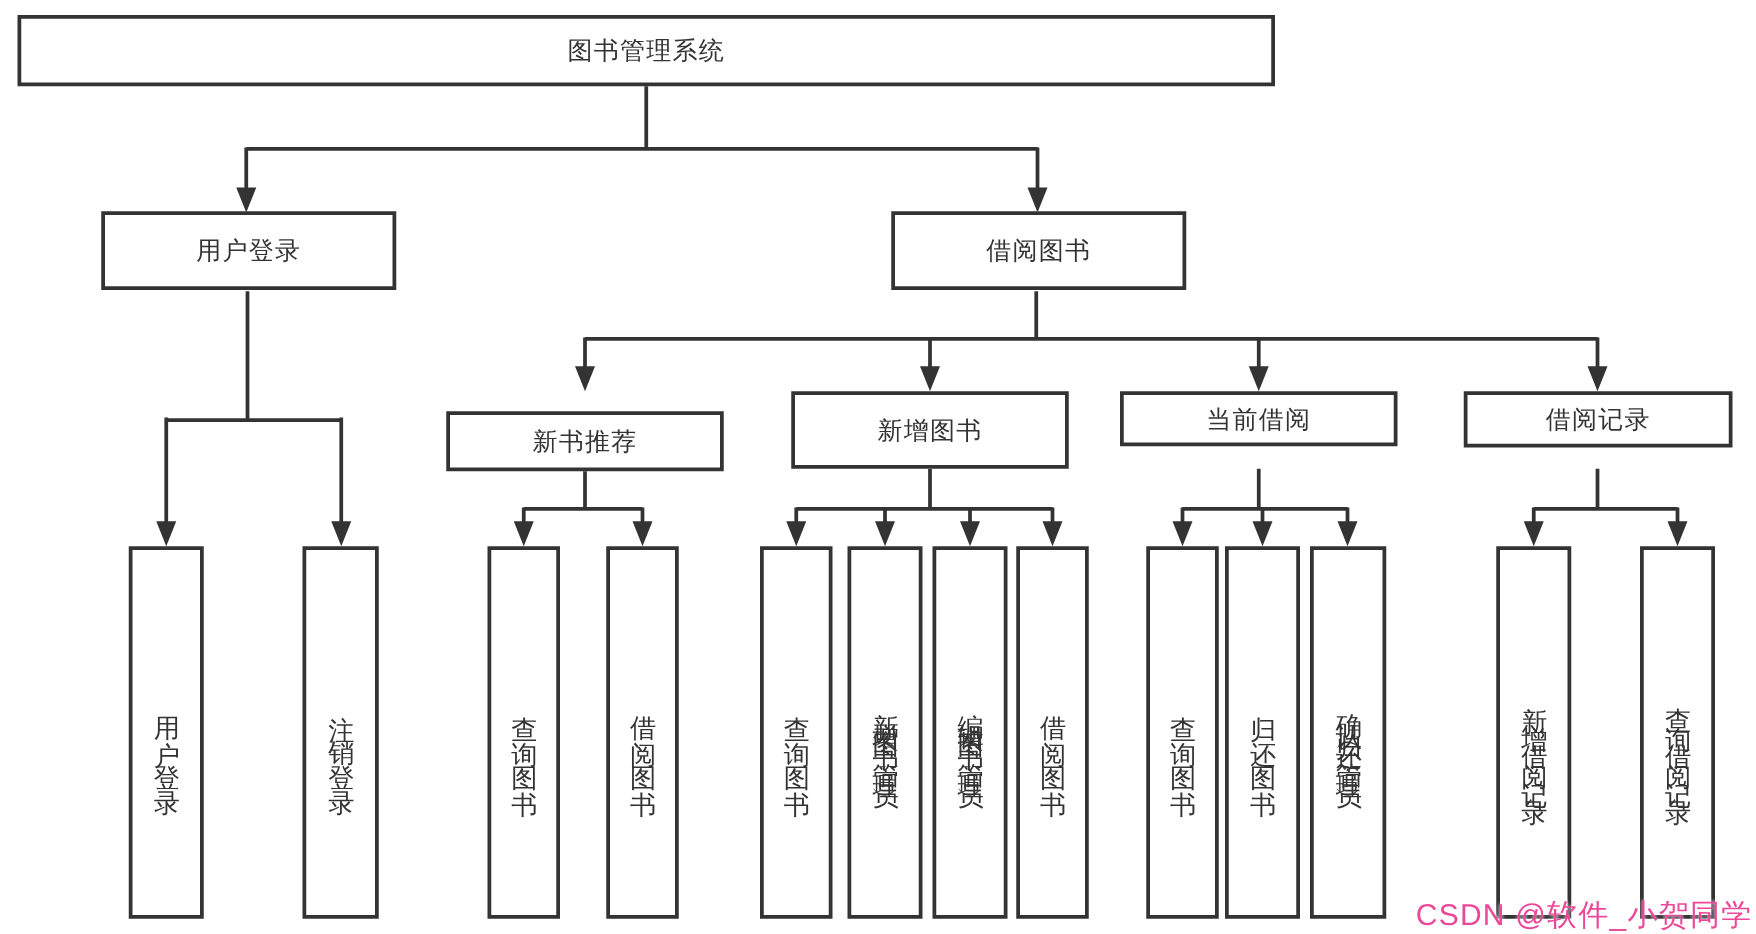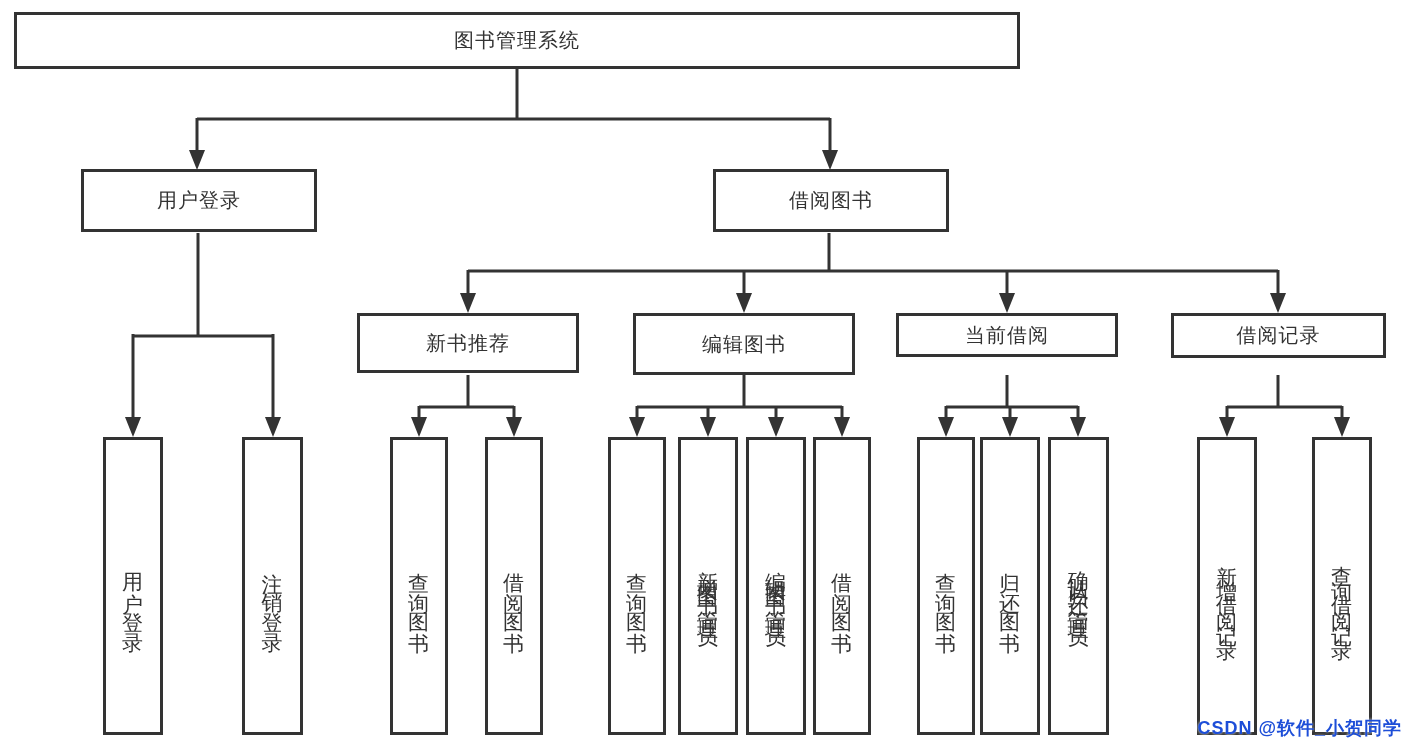--- a/index.html
+++ b/index.html
@@ -49,27 +49,26 @@
     color: #333333;
     line-height: 1;
   }
   .vt4 { letter-spacing: 20px; margin-top: 20px; }
   .vt6 { letter-spacing: 15px; margin-top: 15px; }
   .vt9 { letter-spacing: 8px;  margin-top: 8px; }
   .watermark {
     position: absolute;
     right: 3px;
     top: 716px;
-    font-size: 18px;
-    color: #1d4ed8;
+    font-size: 24px;
+    color: #ec4899;
     letter-spacing: 1px;
     text-shadow: 0 0 3px #ffffff;
     z-index: 5;
     white-space: nowrap;
-    font-weight: bold;
   }
 </style>
 </head>
 <body>
 
 <div class="stage">
 
   <svg class="connectors" width="1405" height="747" viewBox="0 0 1405 747">
     <g stroke="#333333" stroke-width="3" fill="none">
 
@@ -140,25 +139,25 @@
     <span>图书管理系统</span>
   </div>
 
   <div class="hbox" style="left:81px; top:169px; width:236px; height:63px">
     <span>用户登录</span>
   </div>
   <div class="hbox" style="left:713px; top:169px; width:236px; height:63px">
     <span>借阅图书</span>
   </div>
 
-  <div class="hbox" style="left:357px; top:313px; width:222px; height:60px">
+  <div class="hbox" style="left:357px; top:329px; width:222px; height:48px">
     <span>新书推荐</span>
   </div>
   <div class="hbox" style="left:633px; top:313px; width:222px; height:62px">
-    <span>编辑图书</span>
+    <span>新增图书</span>
   </div>
   <div class="hbox" style="left:896px; top:313px; width:222px; height:44px">
     <span>当前借阅</span>
   </div>
   <div class="hbox" style="left:1171px; top:313px; width:215px; height:45px">
     <span>借阅记录</span>
   </div>
 
   <div class="vbox" style="left:103px; width:60px">
     <span class="vtext vt4">用户登录</span>

